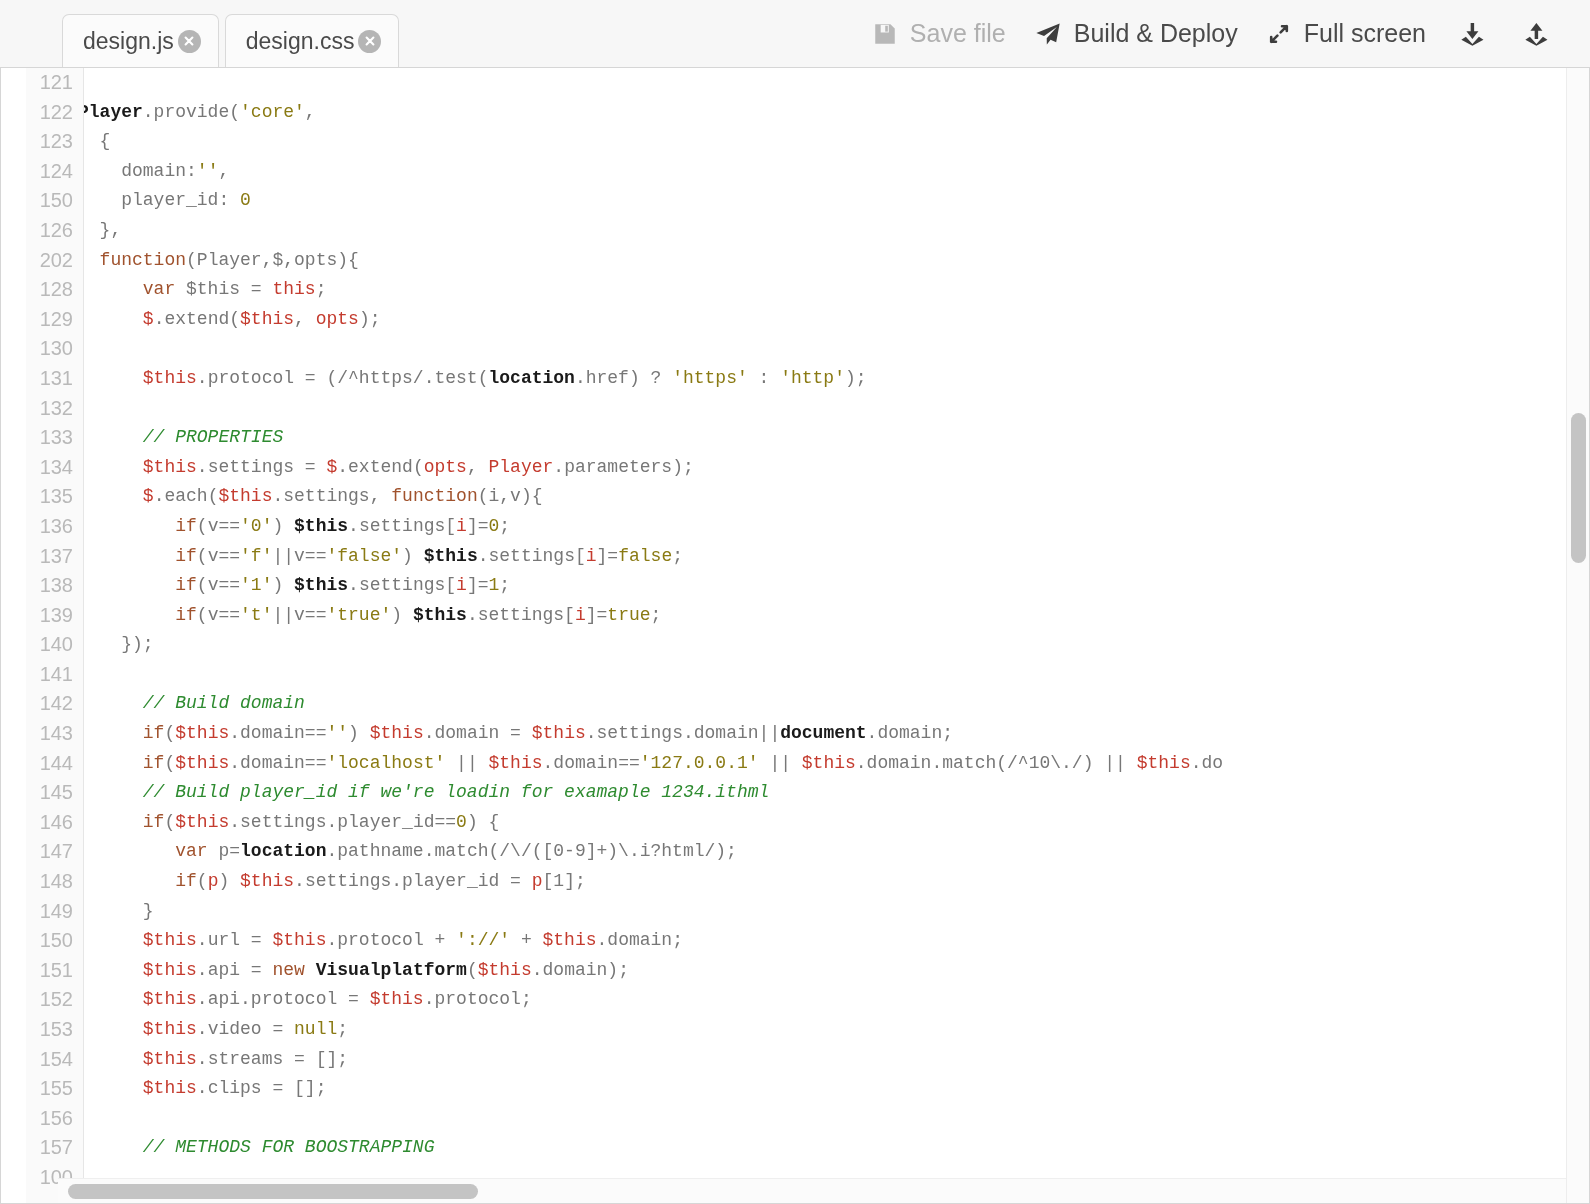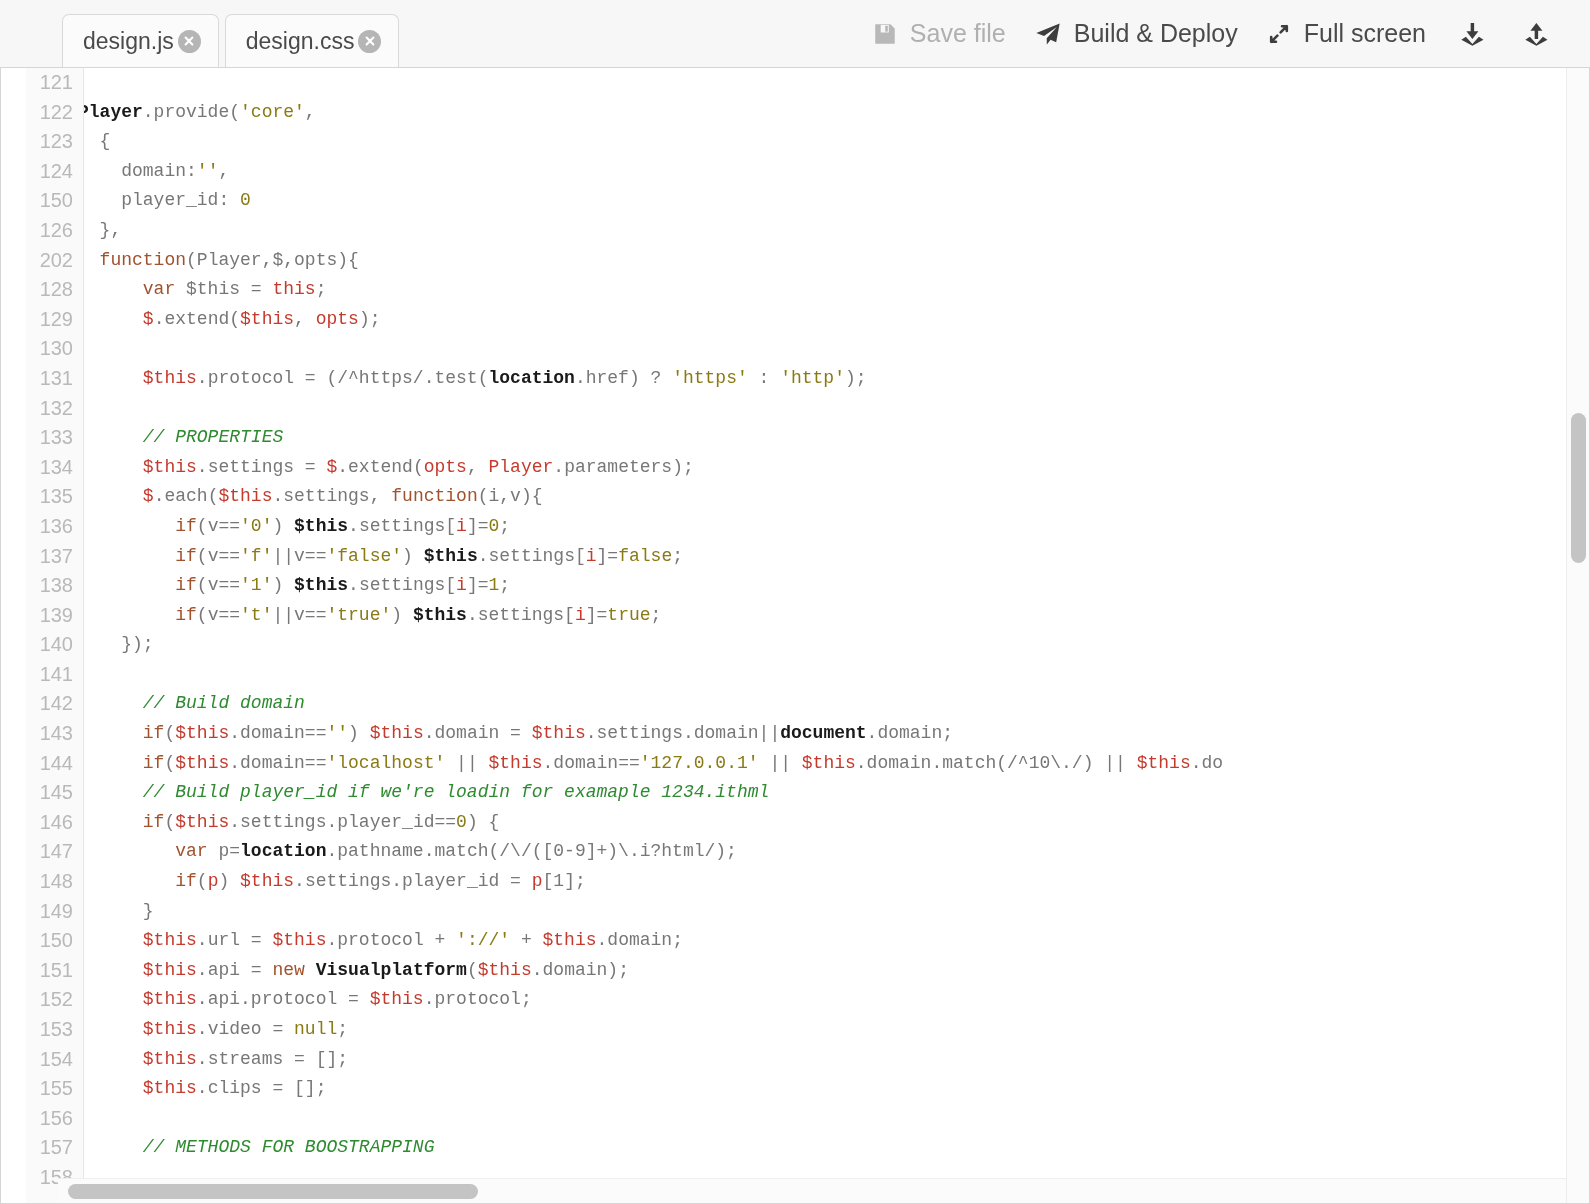--- a/index.html
+++ b/index.html
@@ -287,21 +287,21 @@
         <div class="gutter-num">148</div>
         <div class="gutter-num">149</div>
         <div class="gutter-num">150</div>
         <div class="gutter-num">151</div>
         <div class="gutter-num">152</div>
         <div class="gutter-num">153</div>
         <div class="gutter-num">154</div>
         <div class="gutter-num">155</div>
         <div class="gutter-num">156</div>
         <div class="gutter-num">157</div>
-        <div class="gutter-num">158</div>
+        <div class="gutter-num">100</div>
       </div>
     <div class="code-area">
       <div class="code"><span class="ln">&nbsp;</span><span class="ln"><span class="t-glob">Player</span><span class="t-def">.provide(</span><span class="t-str">'core'</span><span class="t-def">,</span></span><span class="ln"><span class="t-def">  {</span></span><span class="ln"><span class="t-def">    domain:</span><span class="t-str">''</span><span class="t-def">,</span></span><span class="ln"><span class="t-def">    player_id: </span><span class="t-num">0</span></span><span class="ln"><span class="t-def">  },</span></span><span class="ln"><span class="t-def">  </span><span class="t-kw">function</span><span class="t-def">(Player,$,opts){</span></span><span class="ln"><span class="t-def">      </span><span class="t-kw">var</span><span class="t-def"> $this = </span><span class="t-var">this</span><span class="t-def">;</span></span><span class="ln"><span class="t-def">      </span><span class="t-var">$</span><span class="t-def">.extend(</span><span class="t-var">$this</span><span class="t-def">, </span><span class="t-var">opts</span><span class="t-def">);</span></span><span class="ln">&nbsp;</span><span class="ln"><span class="t-def">      </span><span class="t-var">$this</span><span class="t-def">.protocol = (/^https/.test(</span><span class="t-glob">location</span><span class="t-def">.href) ? </span><span class="t-str">'https'</span><span class="t-def"> : </span><span class="t-str">'http'</span><span class="t-def">);</span></span><span class="ln">&nbsp;</span><span class="ln"><span class="t-def">      </span><span class="t-com">// PROPERTIES</span></span><span class="ln"><span class="t-def">      </span><span class="t-var">$this</span><span class="t-def">.settings = </span><span class="t-var">$</span><span class="t-def">.extend(</span><span class="t-var">opts</span><span class="t-def">, </span><span class="t-var">Player</span><span class="t-def">.parameters);</span></span><span class="ln"><span class="t-def">      </span><span class="t-var">$</span><span class="t-def">.each(</span><span class="t-var">$this</span><span class="t-def">.settings, </span><span class="t-kw">function</span><span class="t-def">(i,v){</span></span><span class="ln"><span class="t-def">         </span><span class="t-kw">if</span><span class="t-def">(v==</span><span class="t-str">'0'</span><span class="t-def">) </span><span class="t-glob">$this</span><span class="t-def">.settings[</span><span class="t-var">i</span><span class="t-def">]=</span><span class="t-num">0</span><span class="t-def">;</span></span><span class="ln"><span class="t-def">         </span><span class="t-kw">if</span><span class="t-def">(v==</span><span class="t-str">'f'</span><span class="t-def">||v==</span><span class="t-str">'false'</span><span class="t-def">) </span><span class="t-glob">$this</span><span class="t-def">.settings[</span><span class="t-var">i</span><span class="t-def">]=</span><span class="t-num">false</span><span class="t-def">;</span></span><span class="ln"><span class="t-def">         </span><span class="t-kw">if</span><span class="t-def">(v==</span><span class="t-str">'1'</span><span class="t-def">) </span><span class="t-glob">$this</span><span class="t-def">.settings[</span><span class="t-var">i</span><span class="t-def">]=</span><span class="t-num">1</span><span class="t-def">;</span></span><span class="ln"><span class="t-def">         </span><span class="t-kw">if</span><span class="t-def">(v==</span><span class="t-str">'t'</span><span class="t-def">||v==</span><span class="t-str">'true'</span><span class="t-def">) </span><span class="t-glob">$this</span><span class="t-def">.settings[</span><span class="t-var">i</span><span class="t-def">]=</span><span class="t-num">true</span><span class="t-def">;</span></span><span class="ln"><span class="t-def">    });</span></span><span class="ln">&nbsp;</span><span class="ln"><span class="t-def">      </span><span class="t-com">// Build domain</span></span><span class="ln"><span class="t-def">      </span><span class="t-kw">if</span><span class="t-def">(</span><span class="t-var">$this</span><span class="t-def">.domain==</span><span class="t-str">''</span><span class="t-def">) </span><span class="t-var">$this</span><span class="t-def">.domain = </span><span class="t-var">$this</span><span class="t-def">.settings.domain||</span><span class="t-glob">document</span><span class="t-def">.domain;</span></span><span class="ln"><span class="t-def">      </span><span class="t-kw">if</span><span class="t-def">(</span><span class="t-var">$this</span><span class="t-def">.domain==</span><span class="t-str">'localhost'</span><span class="t-def"> || </span><span class="t-var">$this</span><span class="t-def">.domain==</span><span class="t-str">'127.0.0.1'</span><span class="t-def"> || </span><span class="t-var">$this</span><span class="t-def">.domain.match(/^10\./) || </span><span class="t-var">$this</span><span class="t-def">.do</span></span><span class="ln"><span class="t-def">      </span><span class="t-com">// Build player_id if we're loadin for examaple 1234.ithml</span></span><span class="ln"><span class="t-def">      </span><span class="t-kw">if</span><span class="t-def">(</span><span class="t-var">$this</span><span class="t-def">.settings.player_id==</span><span class="t-num">0</span><span class="t-def">) {</span></span><span class="ln"><span class="t-def">         </span><span class="t-kw">var</span><span class="t-def"> p=</span><span class="t-glob">location</span><span class="t-def">.pathname.match(/\/([0-9]+)\.i?html/);</span></span><span class="ln"><span class="t-def">         </span><span class="t-kw">if</span><span class="t-def">(</span><span class="t-var">p</span><span class="t-def">) </span><span class="t-var">$this</span><span class="t-def">.settings.player_id = </span><span class="t-var">p</span><span class="t-def">[1];</span></span><span class="ln"><span class="t-def">      }</span></span><span class="ln"><span class="t-def">      </span><span class="t-var">$this</span><span class="t-def">.url = </span><span class="t-var">$this</span><span class="t-def">.protocol + </span><span class="t-str">'://'</span><span class="t-def"> + </span><span class="t-var">$this</span><span class="t-def">.domain;</span></span><span class="ln"><span class="t-def">      </span><span class="t-var">$this</span><span class="t-def">.api = </span><span class="t-kw">new</span><span class="t-def"> </span><span class="t-glob">Visualplatform</span><span class="t-def">(</span><span class="t-var">$this</span><span class="t-def">.domain);</span></span><span class="ln"><span class="t-def">      </span><span class="t-var">$this</span><span class="t-def">.api.protocol = </span><span class="t-var">$this</span><span class="t-def">.protocol;</span></span><span class="ln"><span class="t-def">      </span><span class="t-var">$this</span><span class="t-def">.video = </span><span class="t-num">null</span><span class="t-def">;</span></span><span class="ln"><span class="t-def">      </span><span class="t-var">$this</span><span class="t-def">.streams = [];</span></span><span class="ln"><span class="t-def">      </span><span class="t-var">$this</span><span class="t-def">.clips = [];</span></span><span class="ln">&nbsp;</span><span class="ln"><span class="t-def">      </span><span class="t-com">// METHODS FOR BOOSTRAPPING</span></span><span class="ln">&nbsp;</span></div>
     </div>
   </div>
 
   <div class="editor-border"></div>
 
   <div class="vscroll">
     <div class="vthumb"></div>

